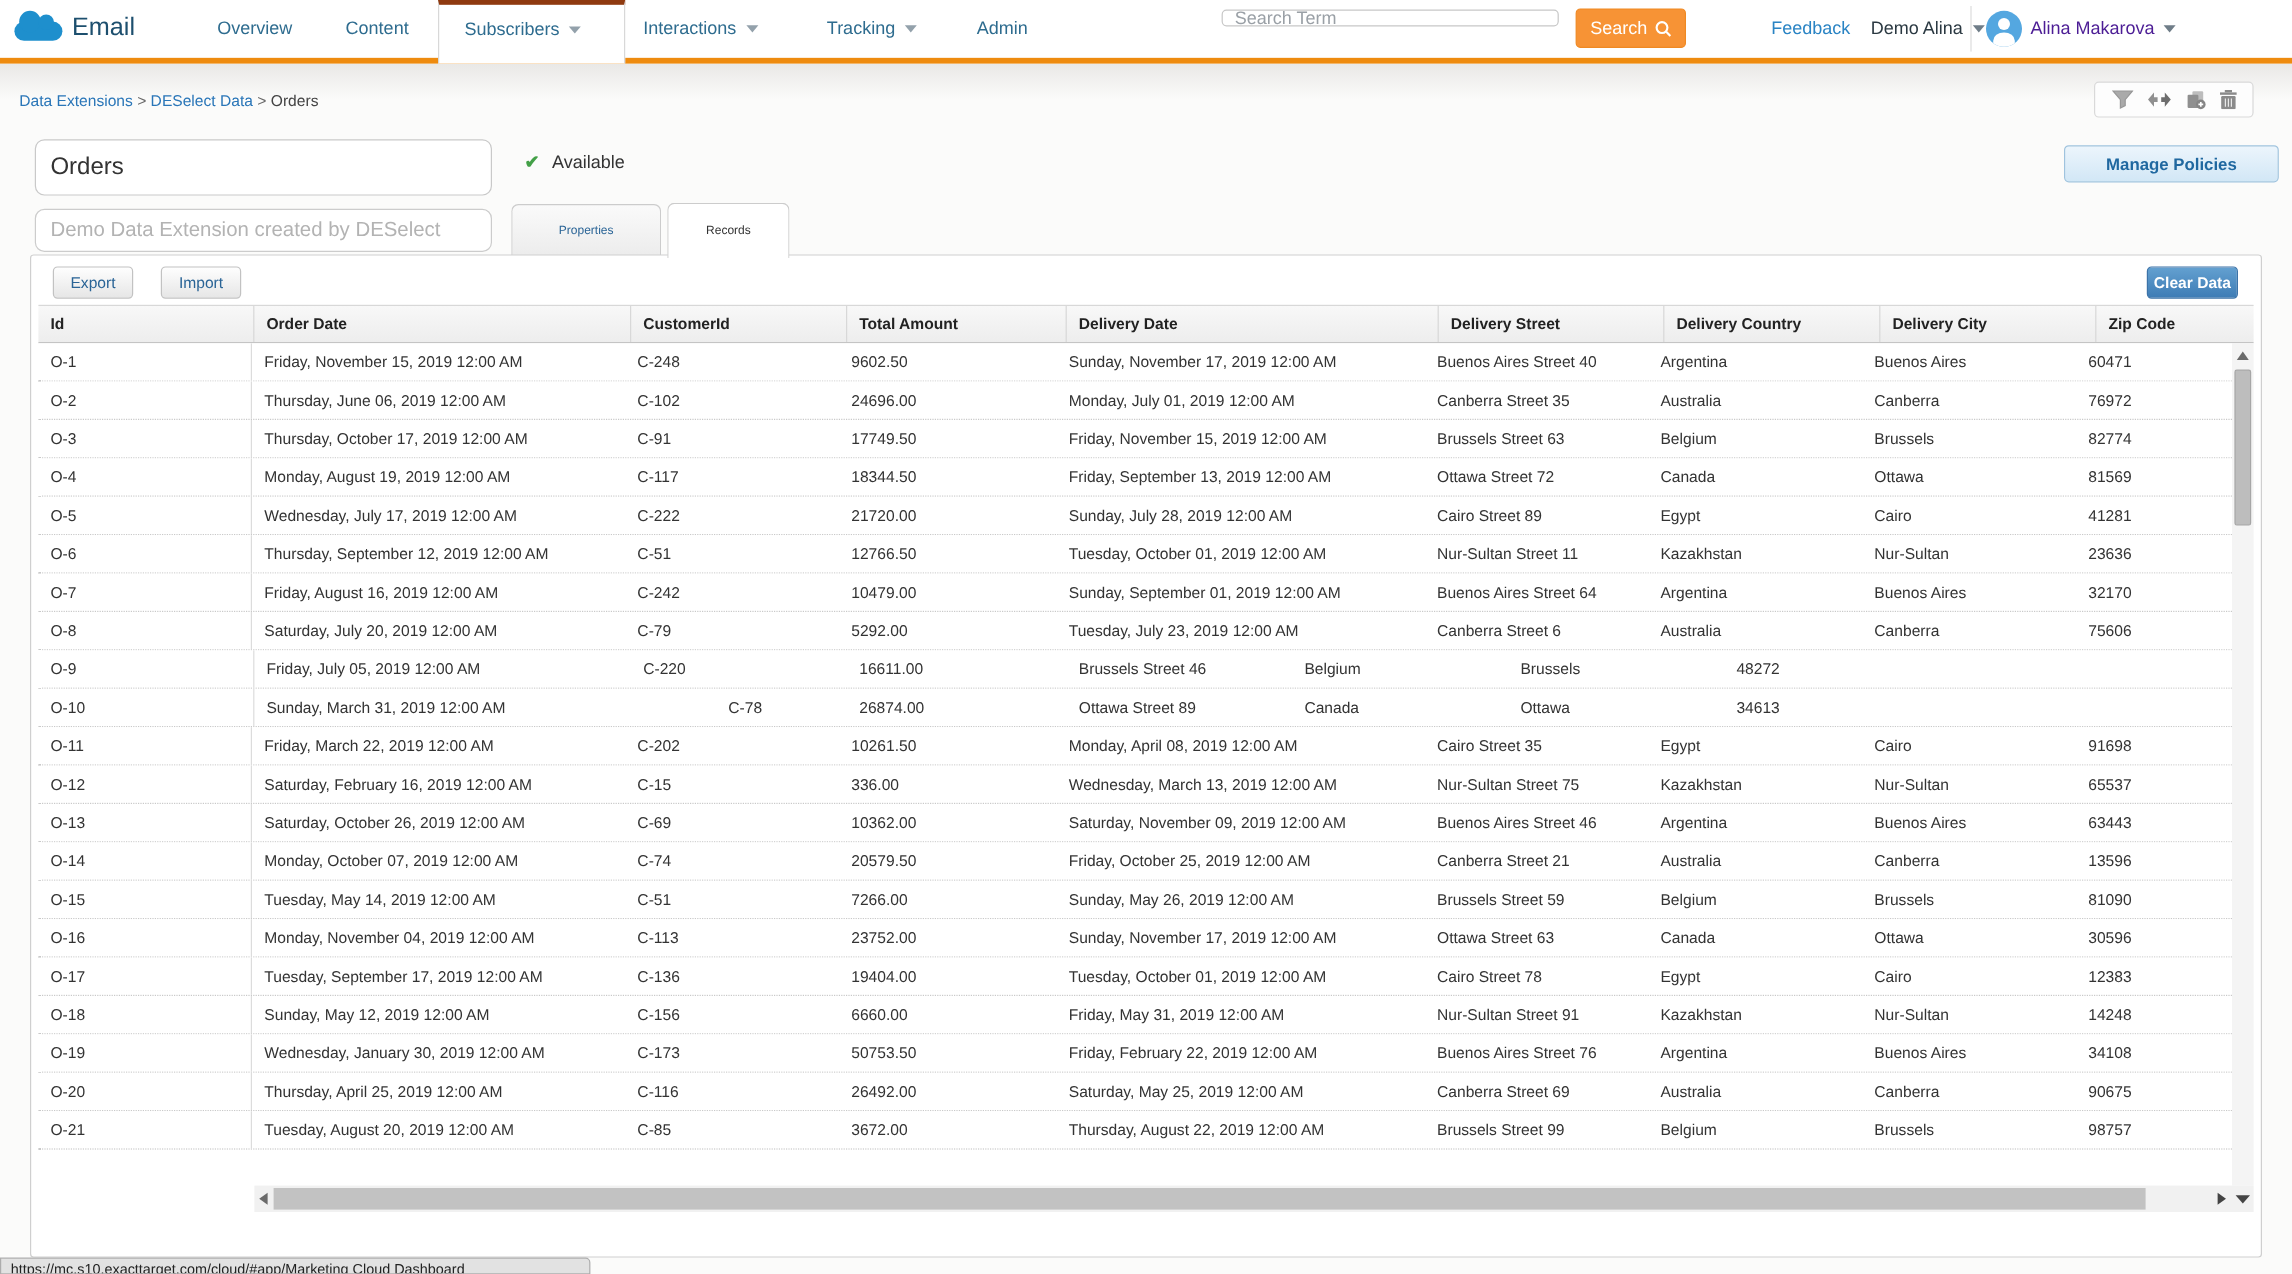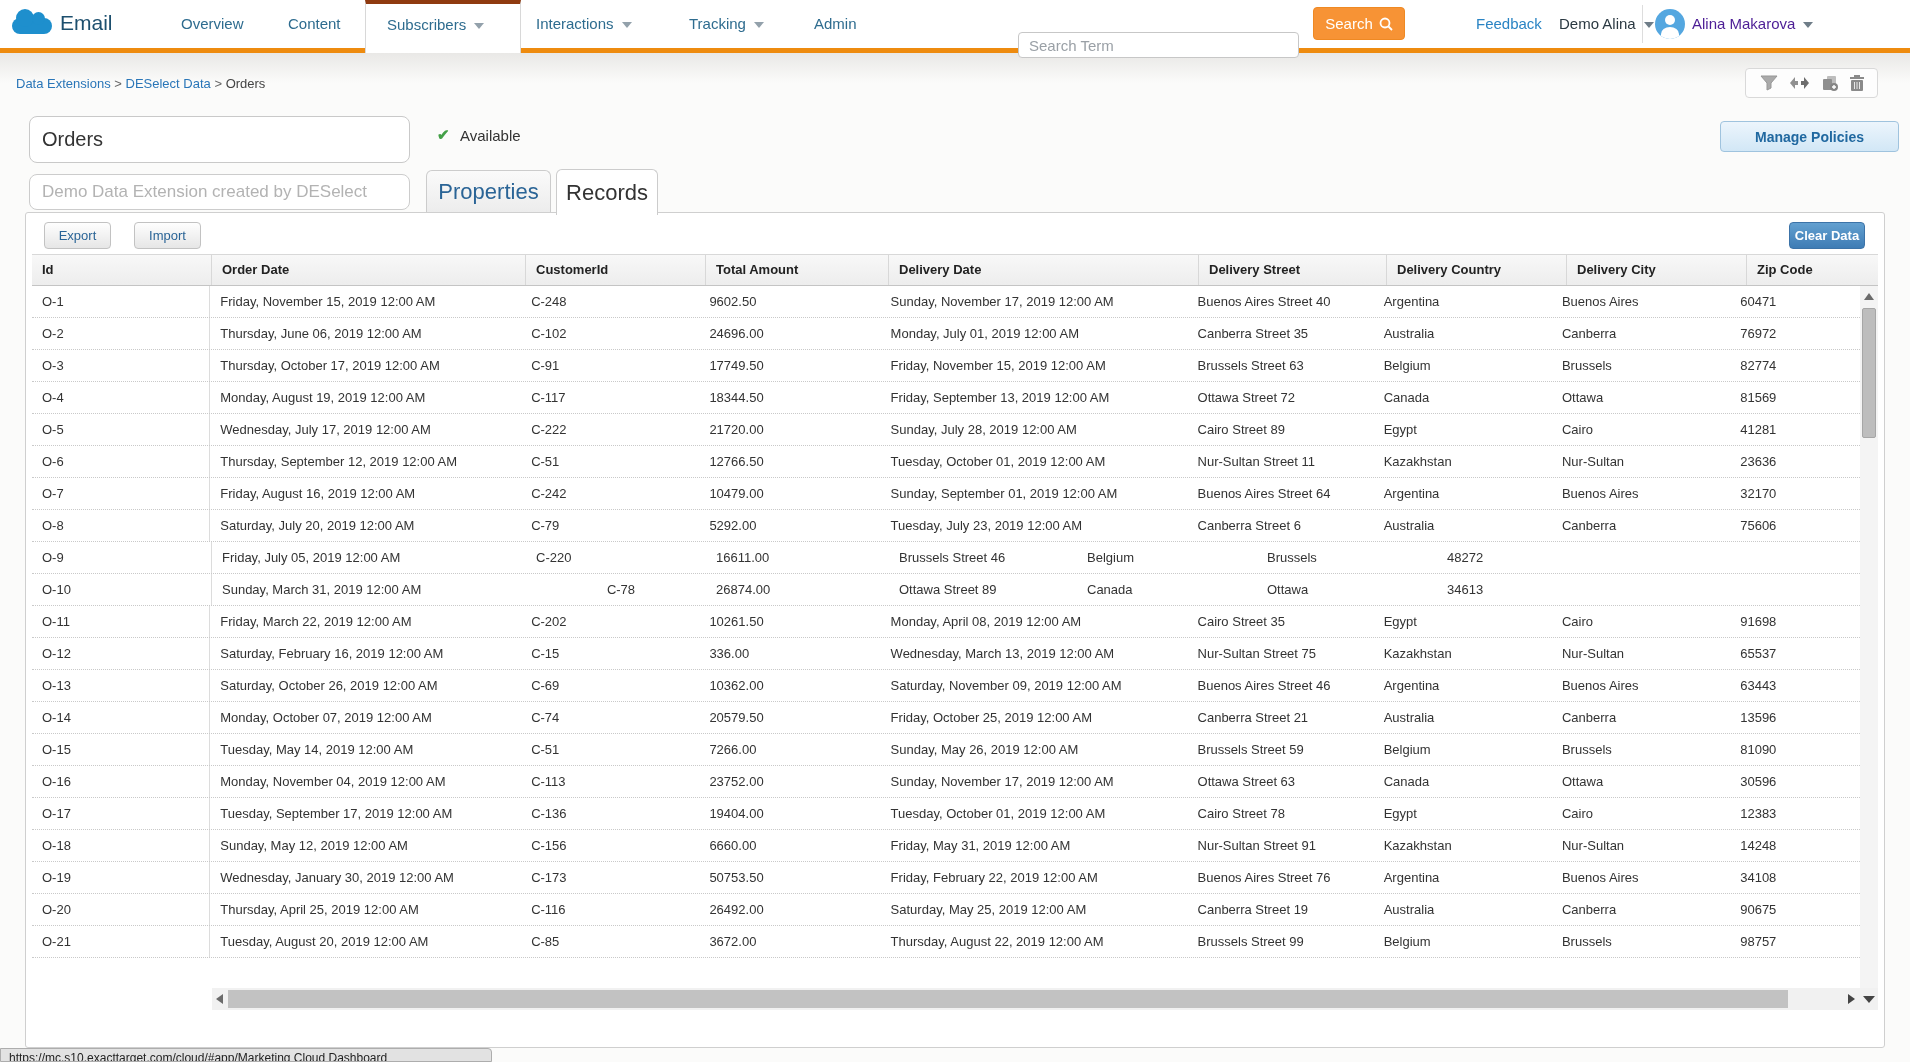--- a/index.html
+++ b/index.html
@@ -13,21 +13,21 @@
   .orange-strip { position:absolute; left:0; top:48px; width:1910px; height:5px; background:#ee8b0f; z-index:4; }
   .cloud { position:absolute; left:12px; top:18px; width:40px; height:16px; background:#1e8fcd; border-radius:10px; }
   .cloud:before { content:""; position:absolute; left:4px; top:-9px; width:18px; height:18px; background:#1e8fcd; border-radius:50%; }
   .cloud:after { content:""; position:absolute; left:20px; top:-6px; width:13px; height:13px; background:#1e8fcd; border-radius:50%; }
   .brand { position:absolute; left:60px; top:11px; font-size:21px; color:#1d4f6e; }
   .navitem { position:absolute; top:15px; font-size:15px; color:#2e6c8f; cursor:pointer; white-space:nowrap; }
   .caret { display:inline-block; width:0; height:0; border-left:5px solid transparent; border-right:5px solid transparent; border-top:6px solid #93a1ab; margin-left:8px; vertical-align:middle; }
   .subs-tab { position:absolute; left:365px; top:0; width:156px; height:53px; background:#fff;
     border-left:1px solid #d8d8d8; border-right:1px solid #d8d8d8; border-top:4px solid #8f3a10; z-index:6; }
   .subs-tab .navitem { position:absolute; left:21px; top:12px; }
-  .search-input { position:absolute; left:1018px; top:8px; width:281px; height:14px; border:1px solid #c7c7c7; border-radius:4px; padding:12px 10px; font-size:15px; color:#333; font-family:"Liberation Sans", sans-serif;margin-top:24px; }
+  .search-input { position:absolute; left:1018px; top:8px; width:281px; height:14px; border:1px solid #c7c7c7; border-radius:4px; padding:0 10px; font-size:15px; color:#333; font-family:"Liberation Sans", sans-serif; }
   .search-input::placeholder { color:#9aa0a6; }
   .search-btn { position:absolute; left:1313px; top:7px; width:92px; height:33px; background:#f79335; border:1px solid #ef8923; border-radius:4px; color:#fff; font-size:15px; font-family:"Liberation Sans", sans-serif; cursor:pointer; display:flex; align-items:center; justify-content:center; gap:6px; }
   .feedback { position:absolute; left:1476px; top:15px; font-size:15px; color:#2a84c4; cursor:pointer; }
   .account { position:absolute; left:1559px; top:15px; font-size:15px; color:#2b3942; cursor:pointer; }
   .nav-divider { position:absolute; left:1642px; top:5px; height:38px; border-left:1px solid #ddd; }
   .avatar { position:absolute; left:1655px; top:9px; width:30px; height:30px; border-radius:50%; background:#54a7e0; overflow:hidden; cursor:pointer; }
   .avatar:before { content:""; position:absolute; left:10px; top:6px; width:10px; height:10px; background:#fff; border-radius:50%; }
   .avatar:after { content:""; position:absolute; left:6px; top:18px; width:18px; height:14px; background:#fff; border-radius:50% 50% 0 0; }
   .username { position:absolute; left:1692px; top:15px; font-size:15px; color:#4c1d95; cursor:pointer; }
   
@@ -36,21 +36,21 @@
   .breadcrumb { position:absolute; left:16px; top:76px; font-size:13px; color:#666; }
   .breadcrumb a { color:#2a76b8; text-decoration:none; cursor:pointer; }
   .bc-cur { color:#444; }
   .icon-group { position:absolute; left:1745px; top:68px; width:133px; height:30px; border:1px solid #d9d9d9; border-radius:4px; background:#fdfdfd; display:flex; align-items:center; justify-content:space-around; padding:0 8px; }
   .icon-group span { cursor:pointer; display:inline-flex; }
   .name-input { position:absolute; left:29px; top:116px; width:381px; height:47px; border:1px solid #c9c9c9; border-radius:8px; padding:0 12px; font-size:20px; color:#333; font-family:"Liberation Sans", sans-serif; }
   .check { position:absolute; left:437px; top:126px; color:#43a047; font-size:15px; font-weight:bold; }
   .status-label { position:absolute; left:460px; top:127px; font-size:15px; color:#333; }
   .desc-input { position:absolute; left:29px; top:174px; width:381px; height:36px; border:1px solid #ccc; border-radius:8px; padding:0 12px; font-size:17px; color:#555; font-family:"Liberation Sans", sans-serif; }
   .desc-input::placeholder { color:#b3b3b3; }
-  .tab { position:absolute; top:170px; height:43px; border:1px solid #ccc; border-bottom:none; border-radius:6px 6px 0 0; font-size:22px; display:flex; align-items:center; justify-content:center; cursor:pointer; }
+  .tab { position:absolute; top:170px; height:43px; border:1px solid #ccc; border-bottom:none; border-radius:6px 6px 0 0; font-size:10px; display:flex; align-items:center; justify-content:center; cursor:pointer; }
   .tab-props { left:426px; width:125px; background:linear-gradient(#fafafa,#ececec); color:#2a6496; }
   .tab-records { left:556px; top:169px; width:102px; height:46px; background:#fff; color:#333; z-index:3; }
   .manage-btn { position:absolute; left:1720px; top:121px; width:179px; height:31px; background:linear-gradient(#ecf5fc,#d2e7f6); border:1px solid #9fc3de; border-radius:4px; color:#2068a0; font-weight:bold; font-size:14px; font-family:"Liberation Sans", sans-serif; cursor:pointer; }
   
   .panel { position:absolute; left:25px; top:212px; width:1860px; height:836px; background:#fff; border:1px solid #cfcfcf; border-radius:3px; z-index:2; }
   .btn { background:linear-gradient(#fefefe,#e6e6e6); border:1px solid #c2c2c2; border-radius:4px; color:#2a6496; font-size:13px; font-family:"Liberation Sans", sans-serif; cursor:pointer; }
   .export-btn { position:absolute; left:18px; top:9px; width:67px; height:27px; }
   .import-btn { position:absolute; left:108px; top:9px; width:67px; height:27px; }
   .clear-btn { position:absolute; left:1763px; top:9px; width:76px; height:27px; background:linear-gradient(#63a0d0,#3e7cb5); border:1px solid #3c73a8; border-radius:4px; color:#fff; font-weight:bold; font-size:13px; font-family:"Liberation Sans", sans-serif; cursor:pointer; }
   .thead { position:absolute; left:6px; top:41px; width:1846px; height:32px; display:flex; background:linear-gradient(#f8f8f8,#ededed); border-top:1px solid #d8d8d8; border-bottom:1px solid #c4c4c4; }
@@ -386,21 +386,21 @@
         <div class="td" style="width: 180px;">Argentina</div>
         <div class="td" style="width: 180px;">Buenos Aires</div>
         <div class="td" style="width: 131px;">34108</div>
       </div>
       <div class="tr">
         <div class="td first" style="width: 180px;">O-20</div>
         <div class="td" style="width: 314px;">Thursday, April 25, 2019 12:00 AM</div>
         <div class="td" style="width: 180px;">C-116</div>
         <div class="td" style="width: 183px;">26492.00</div>
         <div class="td" style="width: 310px;">Saturday, May 25, 2019 12:00 AM</div>
-        <div class="td" style="width: 188px;">Canberra Street 19</div>
+        <div class="td" style="width: 188px;">Canberra Street 69</div>
         <div class="td" style="width: 180px;">Australia</div>
         <div class="td" style="width: 180px;">Canberra</div>
         <div class="td" style="width: 131px;">90675</div>
       </div>
       <div class="tr">
         <div class="td first" style="width: 180px;">O-21</div>
         <div class="td" style="width: 314px;">Tuesday, August 20, 2019 12:00 AM</div>
         <div class="td" style="width: 180px;">C-85</div>
         <div class="td" style="width: 183px;">3672.00</div>
         <div class="td" style="width: 310px;">Thursday, August 22, 2019 12:00 AM</div>

